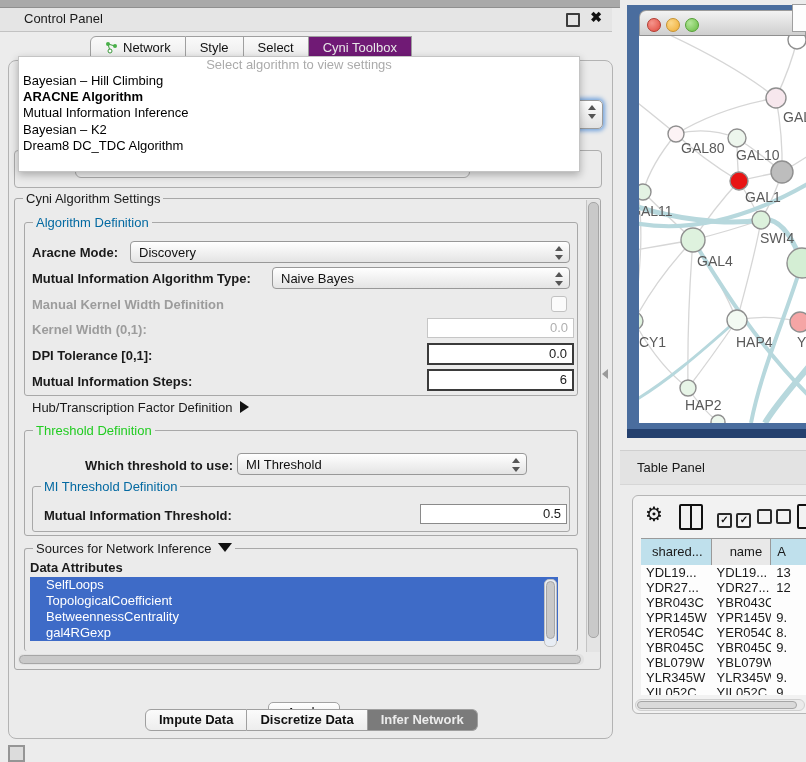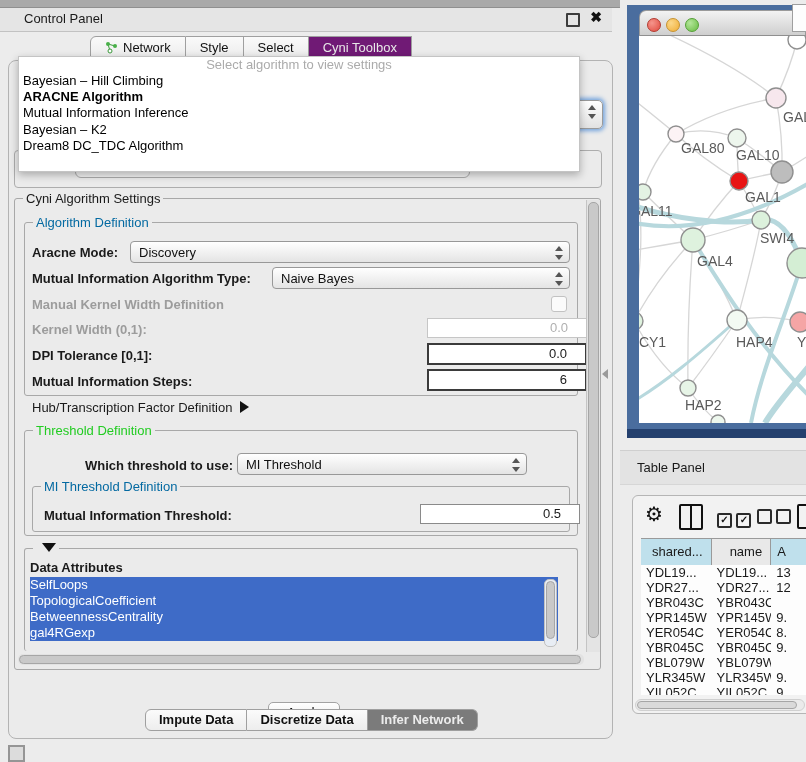--- a/index.html
+++ b/index.html
@@ -36,26 +36,26 @@
   .group{border:1px solid #a8a8a8;border-radius:3px}
   .glabel{position:absolute;top:-8px;left:8px;background:#ebebeb;padding:0 3px;font-size:13px;white-space:nowrap}
   .blue{color:#0369a1}.green{color:#22cc22}
   .lbl{font-size:13px;font-weight:bold;color:#1a1a1a;white-space:nowrap}
   .lbl.dis{color:#9c9c9c}
   .combo{background:linear-gradient(#ffffff,#e4e4e4);border:1px solid #989898;border-radius:4px;height:22px;
          font-size:13px;color:#111;line-height:22px;padding-left:8px;box-sizing:border-box}
   .stepper{position:absolute;right:6px;top:4px;width:9px;height:14px}
   .stepper:before{content:"";position:absolute;left:1px;top:0;border-left:4px solid transparent;border-right:4px solid transparent;border-bottom:5px solid #555}
   .stepper:after{content:"";position:absolute;left:1px;bottom:0;border-left:4px solid transparent;border-right:4px solid transparent;border-top:5px solid #555}
-  .field{background:#fff;border:2px solid #3b3b3b;height:18px;font-size:13px;line-height:18px;text-align:right;padding-right:18px;box-sizing:content-box}
+  .field{background:#fff;border:2px solid #3b3b3b;height:18px;font-size:13px;line-height:18px;text-align:right;padding-right:5px;box-sizing:content-box}
   .field.dis{border:1px solid #c6c6c6;color:#b0b0b0}
   .chk{width:14px;height:14px;border:1px solid #c2c2c2;border-radius:3px;background:#fbfbfb}
   .tri-r{display:inline-block;width:0;height:0;border-top:6px solid transparent;border-bottom:6px solid transparent;border-left:9px solid #111;vertical-align:-1px;margin-left:8px}
   .tri-d{display:inline-block;width:0;height:0;border-left:7px solid transparent;border-right:7px solid transparent;border-top:9px solid #111;vertical-align:1px;margin-left:6px}
-  .attr-item{height:16px;line-height:16px;font-size:13px;color:#fff;background:#3e6bc7;padding-left:0}
+  .attr-item{height:16px;line-height:16px;font-size:13px;color:#fff;background:#3e6bc7;padding-left:16px}
   .vscroll{background:#e4e4e4;border-left:1px solid #c4c4c4}
   .thumb{position:absolute;background:#c9c9c9;border:1px solid #a6a6a6;border-radius:5px}
   .btn{background:linear-gradient(#ffffff,#e7e7e7);border:1px solid #a3a3a3;border-radius:5px;
        font-size:14px;text-align:center;color:#111}
   
   .btabs{left:145px;top:709px;display:flex;z-index:2}
   .btab{height:20px;line-height:20px;padding:0 13px;font-size:13px;font-weight:bold;background:linear-gradient(#fbfbfb,#ededed);
         border:1px solid #9f9f9f;border-left:none;color:#111}
   .btab.first{border-left:1px solid #9f9f9f;border-radius:6px 0 0 6px}
   .btab.sel{background:#7b7b7b;color:#ececec;border-radius:0 6px 6px 0}
@@ -173,21 +173,21 @@
   <span>MI Threshold</span>
   <span class="stepper"></span>
 </div>
 <div class="abs group" style="left:32px;top:486px;width:536px;height:44px">
   <span class="glabel blue">MI Threshold Definition</span>
 </div>
 <span class="abs lbl" style="left:44px;top:508px">Mutual Information Threshold:</span>
 <div class="abs field" style="left:420px;top:504px;width:140px;border-width:1px;border-color:#8a8a8a">0.5</div>
 
 <div class="abs group" style="left:24px;top:548px;width:552px;height:102px;border-bottom:none">
-  <span class="glabel"><span class="tri-d"></span></span>
+  <span class="glabel"><span>Sources for Network Inference</span><span class="tri-d"></span></span>
 </div>
 <span class="abs lbl" style="left:30px;top:560px">Data Attributes</span>
 <div class="abs" style="left:30px;top:577px;width:528px;height:70px;overflow:hidden">
     <div class="attr-item">SelfLoops</div>
     <div class="attr-item">TopologicalCoefficient</div>
     <div class="attr-item">BetweennessCentrality</div>
     <div class="attr-item">gal4RGexp</div>
   </div>
 <div class="abs vscroll" style="left:544px;top:579px;width:11px;height:66px;border:1px solid #c0c0c0;border-radius:5px;background:#e8edf4">
   <span class="thumb" style="left:1px;top:1px;width:7px;height:56px"></span>

